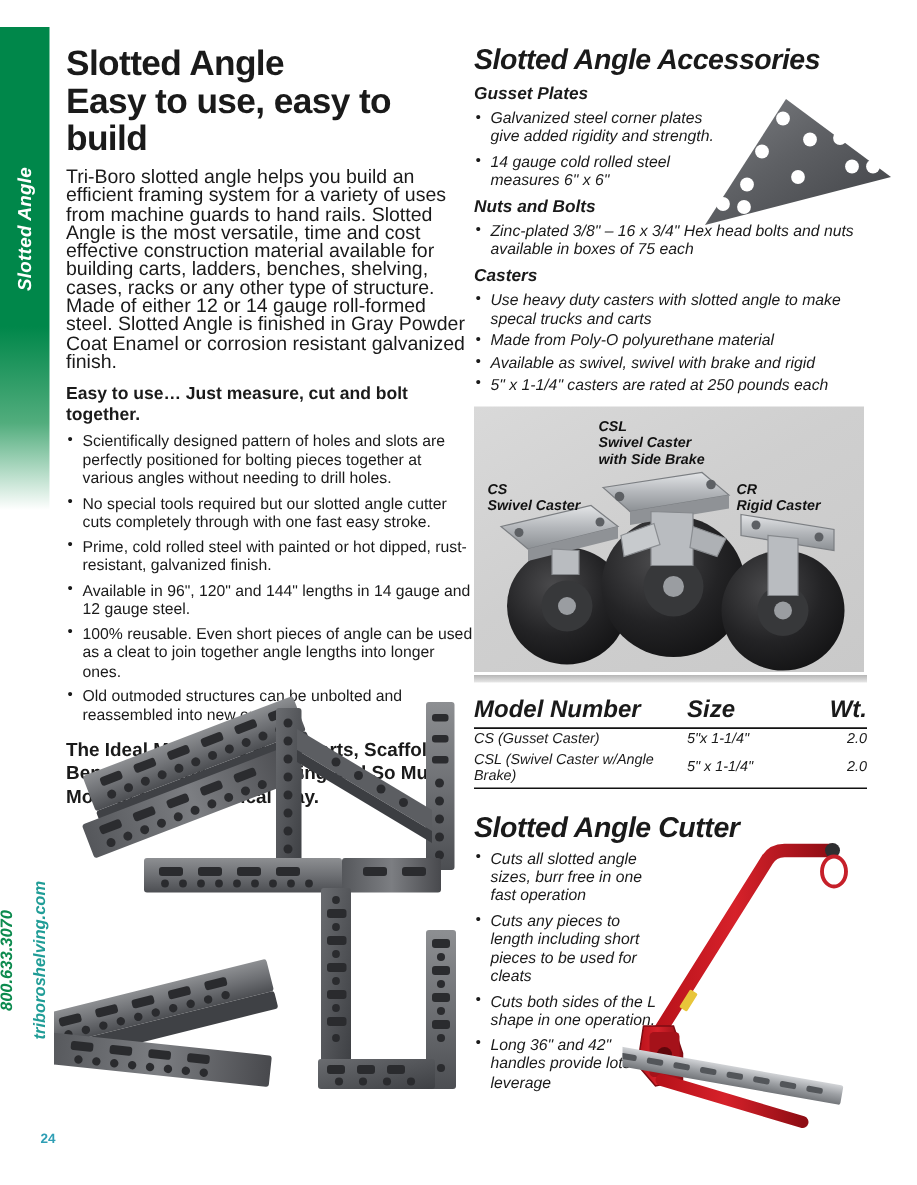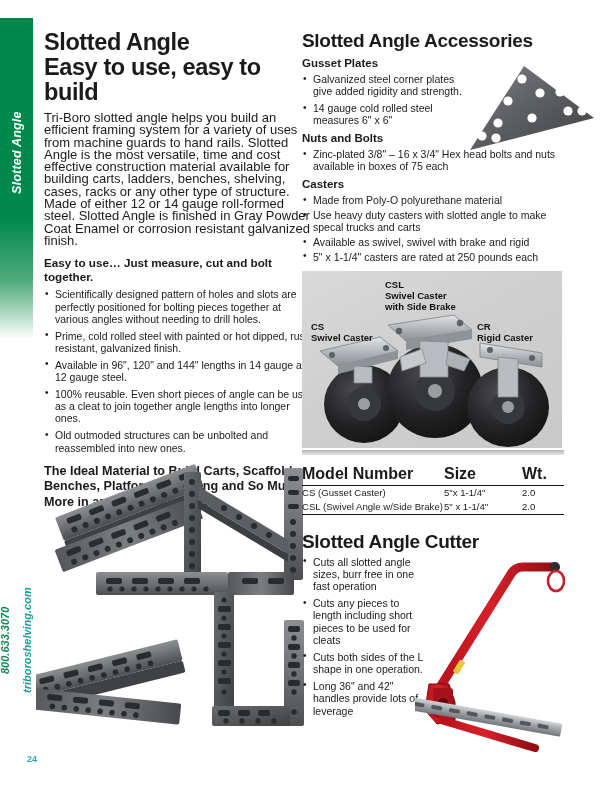--- a/index.html
+++ b/index.html
@@ -49,21 +49,21 @@
   .page-num {
     position: absolute; left: 27px; top: 754px;
     font-size: 9px; font-weight: bold; color: #2f9fb5;
   }
 
   
   .col-left {
     position: absolute; left: 44px; top: 30px; width: 272px;
   }
   .col-right {
-    position: absolute; left: 302px; top: 30px; width: 262px;
+    position: absolute; left: 316px; top: 30px; width: 262px; font-style: italic;
   }
 
   h1.title {
     margin: 0; font-size: 23.5px; line-height: 25px;
     font-weight: bold; letter-spacing: -.4px;
   }
   h2.sec {
     margin: 0 0 1px 0; font-size: 19px; line-height: 22px;
     font-weight: bold; letter-spacing: -.3px;
   }
@@ -125,21 +125,21 @@
   }
   table.spec thead th {
     text-align: left; font-weight: bold; padding: 1px 0 2px 0;
     border-bottom: 1.2px solid #111; font-size: 16px;
   }
   table.spec tbody td {
     padding: 1.1px 0; line-height: 11px;
   }
   table.spec tbody tr:last-child td { padding-bottom: 2px; }
   table.spec .c-size { width: 78px; }
-  table.spec .c-wt   { width: 42px; text-align: left; }
+  table.spec .c-wt   { width: 42px; text-align: right; }
   .spec-wrap { position: relative; }
   .spec-rule-bottom {
     width: 262px; height: 1.2px; background: #111;
   }
   .spec-rule-top {
     width: 262px; height: 5px;
     background: linear-gradient(to bottom,#b5b5b5,#e8e8e8);
     margin-top: 2px;
   }
 
@@ -175,20 +175,21 @@
     <span>Slotted Angle</span><br>
     <span>Easy to use, easy to build</span>
   </h1>
 
   <p class="body">Tri-Boro slotted angle helps you build an efficient framing system for a variety of uses from machine guards to hand rails. Slotted Angle is the most versatile, time and cost effective construction material available for building carts, ladders, benches, shelving, cases, racks or any other type of structure. Made of either 12 or 14 gauge roll-formed steel. Slotted Angle is finished in Gray Powder Coat Enamel or corrosion resistant galvanized finish.</p>
 
   <h3 class="lead">Easy to use… Just measure, cut and bolt together.</h3>
 
   <ul class="blist">
     <li>Scientifically designed pattern of holes and slots are perfectly positioned for bolting pieces together at various angles without needing to drill holes.</li>
+    <li>No special tools required but our slotted angle cutter cuts completely through with one fast easy stroke.</li>
     <li>Prime, cold rolled steel with painted or hot dipped, rust-resistant, galvanized finish.</li>
     <li>Available in 96", 120" and 144" lengths in 14 gauge and 12 gauge steel.</li>
     <li>100% reusable. Even short pieces of angle can be used as a cleat to join together angle lengths into longer ones.</li>
     <li>Old outmoded structures can be unbolted and reassembled into new ones.</li>
   </ul>
 
   <h3 class="pitch" style="margin-top:10px;">The Ideal Material to Build Carts, Scaffolds, Benches, Platforms, Framing and So Much More in an Economical Way.</h3>
 </div>
 
 <svg class="angle-art" viewBox="0 0 286 268">
@@ -389,22 +390,22 @@
     <li>14 gauge cold rolled steel measures 6" x 6"</li>
   </ul>
 
   <h3 class="sub">Nuts and Bolts</h3>
   <ul class="blist">
     <li>Zinc-plated 3/8" – 16 x 3/4" Hex head bolts and nuts available in boxes of 75 each</li>
   </ul>
 
   <h3 class="sub">Casters</h3>
   <ul class="blist tight">
+    <li>Use heavy duty casters with slotted angle to make specal trucks and carts</li>
     <li>Made from Poly-O polyurethane material</li>
-    <li>Use heavy duty casters with slotted angle to make specal trucks and carts</li>
     <li>Available as swivel, swivel with brake and rigid</li>
     <li>5" x 1-1/4" casters are rated at 250 pounds each</li>
   </ul>
 
   <div class="caster-photo">
     <svg viewBox="0 0 260 177" width="260" height="177">
       <defs>
         <linearGradient id="plate" x1="0" y1="0" x2="0" y2="1">
           <stop offset="0" stop-color="#e3e5e7"></stop>
           <stop offset="0.5" stop-color="#b4b7bb"></stop>
@@ -476,21 +477,21 @@
           <th class="c-wt">Wt.</th>
         </tr>
       </thead>
       <tbody>
         <tr>
           <td>CS (Gusset Caster)</td>
           <td class="c-size">5"x 1-1/4"</td>
           <td class="c-wt">2.0</td>
         </tr>
         <tr>
-          <td>CSL (Swivel Angle w/Side Brake)</td>
+          <td>CSL (Swivel Caster w/Angle Brake)</td>
           <td class="c-size">5" x 1-1/4"</td>
           <td class="c-wt">2.0</td>
         </tr>
       </tbody>
     </table>
     <div class="spec-rule-bottom"></div>
   </div>
 
   <h2 class="sec" style="margin-top:16px;">Slotted Angle Cutter</h2>
   <ul class="blist" style="width:122px;">

